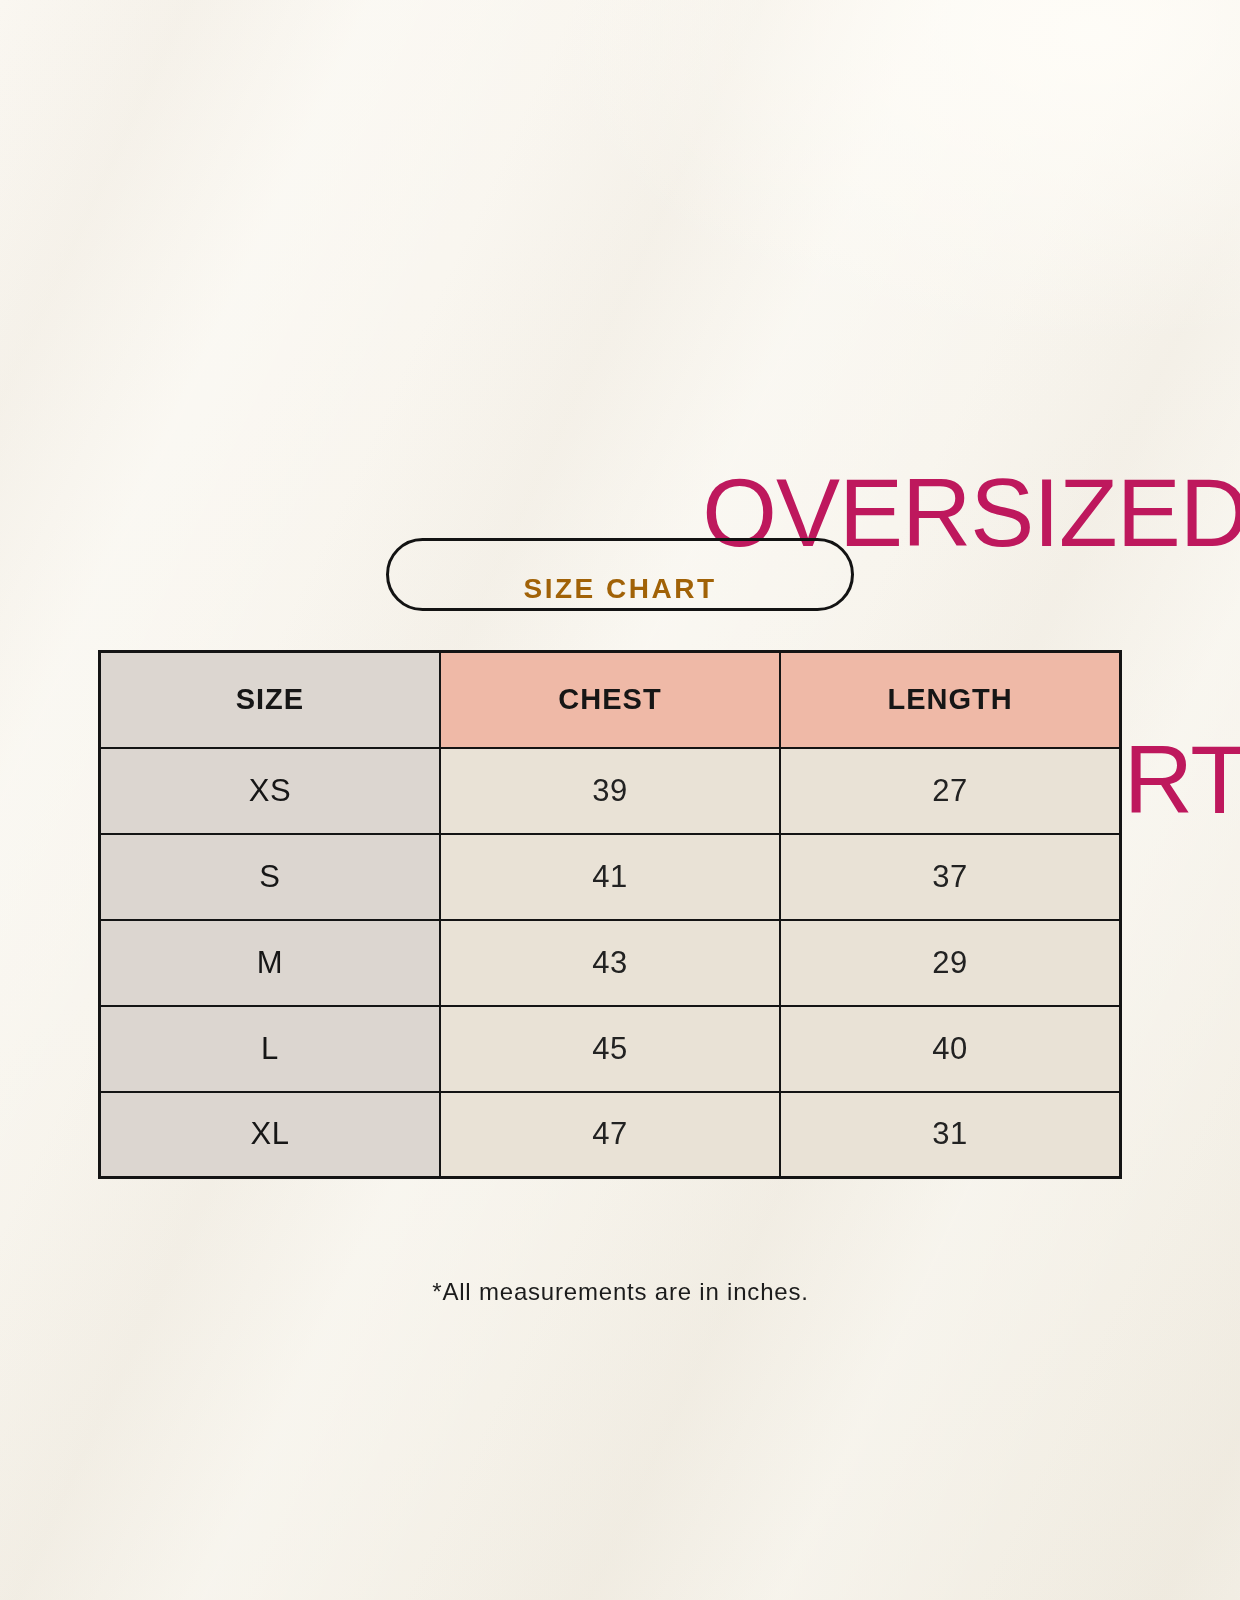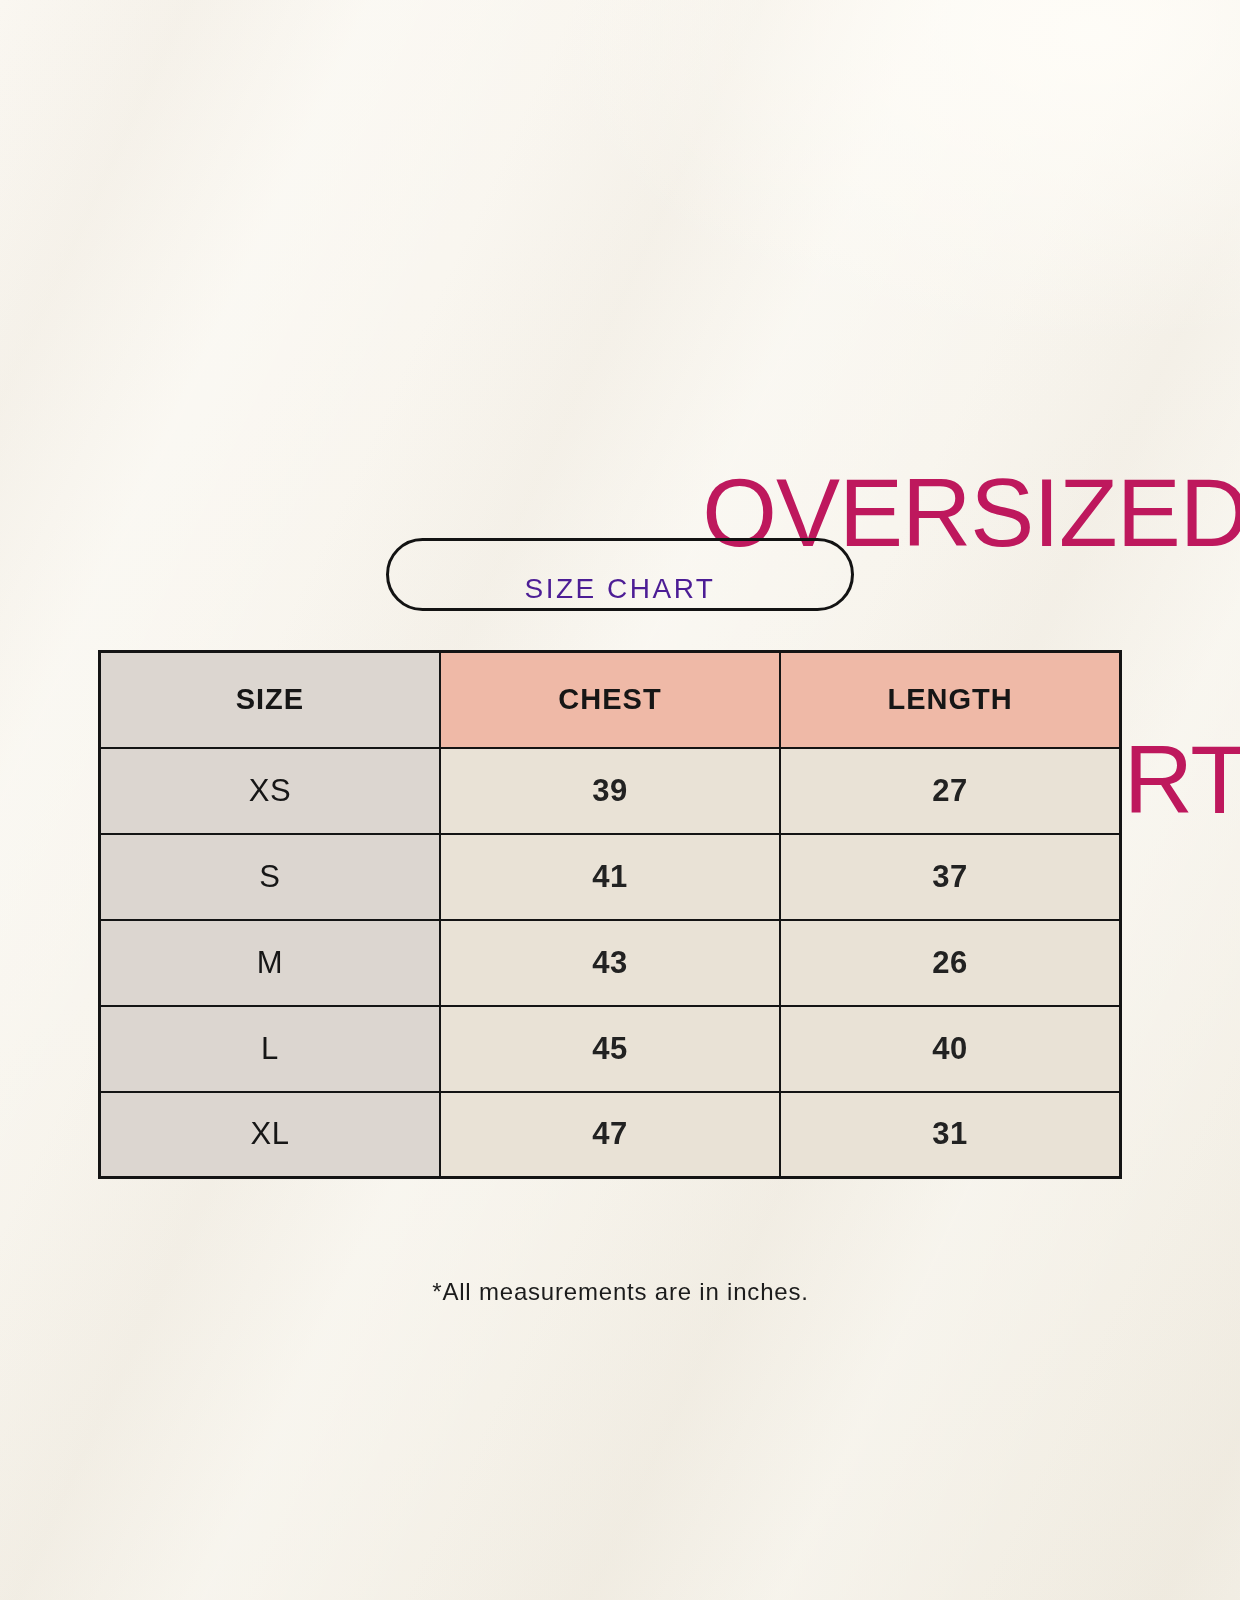--- a/index.html
+++ b/index.html
@@ -46,23 +46,23 @@
     transform:translateX(-50%);
     width:468px; height:73px;
     border:3px solid #131313;
     border-radius:40px;
     display:flex; align-items:center; justify-content:center;
     background:transparent;
     cursor:pointer;
   }
   .pill span{
     font-size:28px;
-    font-weight:400;
+    font-weight:700;
     letter-spacing:2.5px;
-    color:#4c1d95;
+    color:#a16207;
     margin-top:29px;
   }
 
   table.size-table{
     position:absolute;
     top:650px; left:98px;
     width:1024px;
     border-collapse:collapse;
     border:3px solid var(--line);
     table-layout:fixed;
@@ -85,21 +85,21 @@
   .size-table tbody th{
     height:86px;
     font-size:31px;
     font-weight:400;
     letter-spacing:0.5px;
     background:var(--size-gray);
   }
   .size-table tbody td{
     height:86px;
     font-size:31px;
-    font-weight:700;
+    font-weight:400;
     letter-spacing:0.5px;
     background:var(--cell-beige);
     color:#222;
     margin-left:14px;
   }
 
   .footnote{
     position:absolute;
     top:1278px; left:98px;
     width:1045px;
@@ -137,21 +137,21 @@
       <td>27</td>
     </tr>
     <tr>
       <th>S</th>
       <td>41</td>
       <td>37</td>
     </tr>
     <tr>
       <th>M</th>
       <td>43</td>
-      <td>26</td>
+      <td>29</td>
     </tr>
     <tr>
       <th>L</th>
       <td>45</td>
       <td>40</td>
     </tr>
     <tr>
       <th>XL</th>
       <td>47</td>
       <td>31</td>

